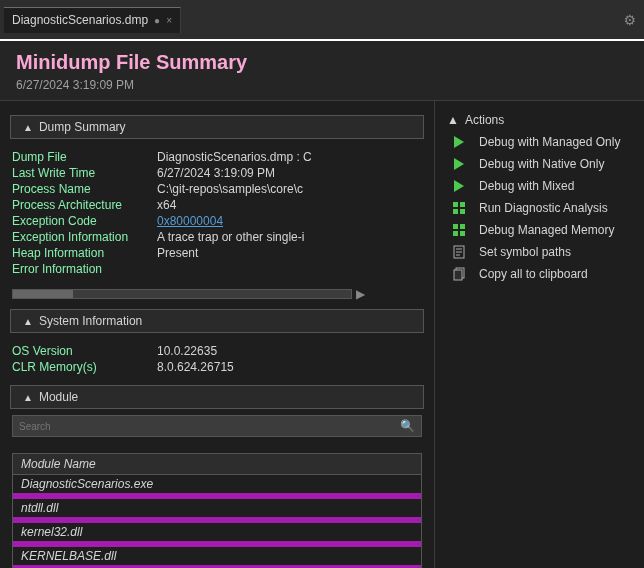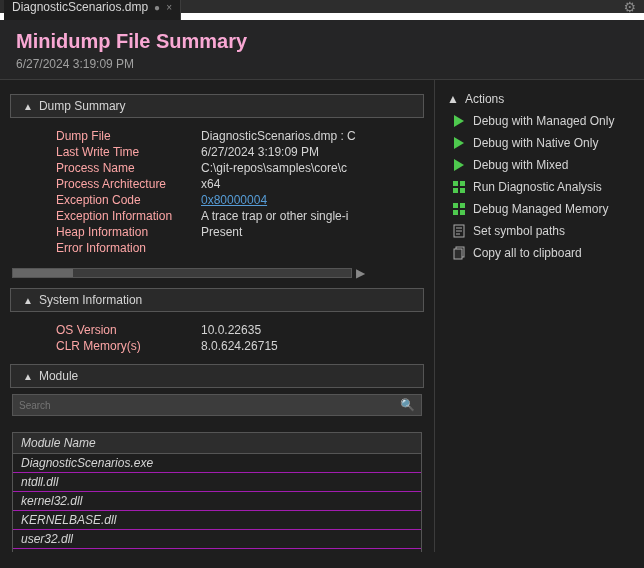--- a/index.html
+++ b/index.html
@@ -9,22 +9,22 @@
       font-family: 'Segoe UI', Tahoma, Geneva, Verdana, sans-serif;
       font-size: 12px;
       width: 644px;
       height: 568px;
       overflow: hidden;
     }
     .tab-bar {
       display: flex;
       align-items: center;
       background: #2d2d2d;
-      border-bottom: 7px solid #ffffff;
-      height: 20px;
+      border-bottom: 2px solid #ffffff;
+      height: 41px;
       padding: 0 4px;
       justify-content: flex-end;
     }
     .tab {
       display: flex;
       align-items: center;
       background: #1e1e1e;
       color: #d4d4d4;
       padding: 0 8px;
       height: 26px;
@@ -101,23 +101,22 @@
       padding: 4px 12px;
       margin-bottom: 4px;
     }
     .info-row {
       display: flex;
       padding: 1px 0;
       min-height: 16px;
     }
     .info-label {
       width: 145px;
-      color: #fca5a5;
+      color: #86efac;
       flex-shrink: 0;
-      margin-left: 44px;
     }
     .info-value {
       color: #d4d4d4;
       flex: 1;
       white-space: nowrap;
       overflow: hidden;
       text-overflow: ellipsis;
     }
     .info-value.link {
       color: #4fc3f7;
@@ -157,21 +156,21 @@
       display: flex;
       align-items: center;
       gap: 6px;
       padding: 4px 12px;
       font-size: 12px;
       color: #d4d4d4;
     }
     .action-item {
       display: flex;
       align-items: center;
-      gap: 6px;
+      gap: 12px;
       padding: 3px 0 3px 16px;
       cursor: pointer;
       color: #d4d4d4;
     }
     .action-icon {
       width: 16px;
       height: 16px;
       display: flex;
       align-items: center;
       justify-content: center;
@@ -215,21 +214,21 @@
     }
     .modules-header-row {
       background: #2d2d2d;
       padding: 3px 8px;
       border-bottom: 1px solid #555;
       color: #d4d4d4;
     }
     .module-item {
       padding: 2px 8px;
       color: #d4d4d4;
-      border-bottom: 1px solid #a21caf;
+      border-bottom: 6px solid #a21caf;
     }
     .module-item:last-child {
       border-bottom: none;
     }
   </style>
 </head>
 <body>
 
 <div class="tab-bar">
   <div class="tab">

